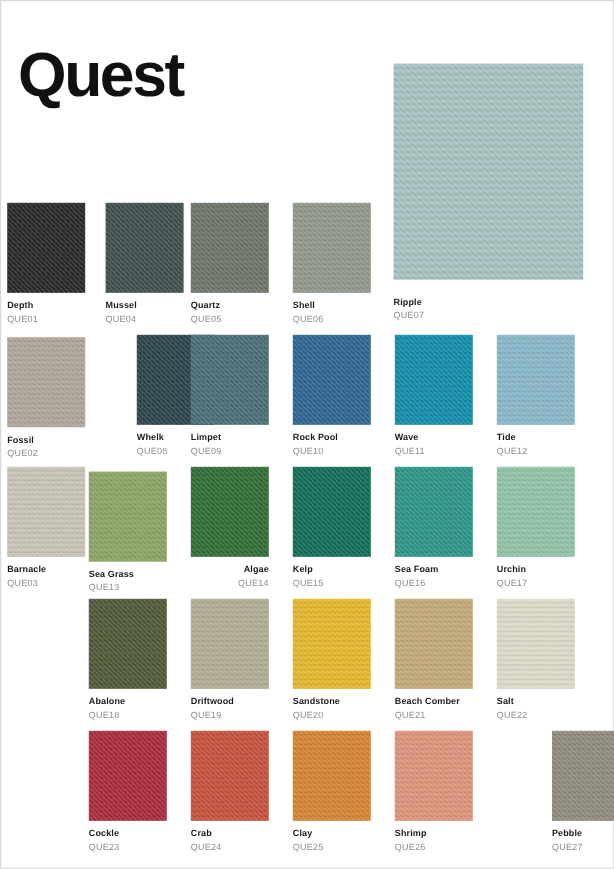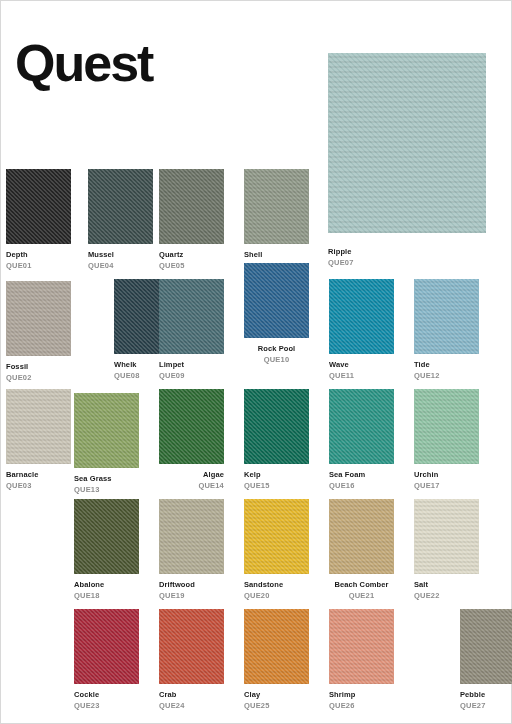--- a/index.html
+++ b/index.html
@@ -75,21 +75,21 @@
     font-size: 7.5px;
     font-weight: bold;
     color: #1a1a1a;
     line-height: 9px;
     letter-spacing: 0.1px;
     white-space: nowrap;
   }
   .swatch-code {
     margin-top: 2px;
     font-size: 7.5px;
-    font-weight: bold;
+    font-weight: normal;
     color: #8d8d8d;
     line-height: 9px;
     letter-spacing: 0.2px;
     white-space: nowrap;
   }
   .hero-label-block {
     position: absolute;
     left: 327px;
     top: 240px;
   }
@@ -153,21 +153,21 @@
         <div class="swatch-label">Whelk</div>
         <div class="swatch-code">QUE08</div>
       </div>
       <div class="swatch-cell" style="left: 158px; top: 278px;">
         <div class="swatch-chip" style="width: 65px; height: 75px;">
           <span class="chip-weave" style="background-color: rgb(72, 107, 114);"></span>
         </div>
         <div class="swatch-label">Limpet</div>
         <div class="swatch-code">QUE09</div>
       </div>
-      <div class="swatch-cell" style="left: 243px; top: 262px; text-align: center;">
+      <div class="swatch-cell" style="left: 243px; top: 278px;">
         <div class="swatch-chip" style="width: 65px; height: 75px;">
           <span class="chip-weave" style="background-color: rgb(43, 99, 143);"></span>
         </div>
         <div class="swatch-label">Rock Pool</div>
         <div class="swatch-code">QUE10</div>
       </div>
       <div class="swatch-cell" style="left: 328px; top: 278px;">
         <div class="swatch-chip" style="width: 65px; height: 75px;">
           <span class="chip-weave" style="background-color: rgb(15, 138, 168);"></span>
         </div>
@@ -237,21 +237,21 @@
         <div class="swatch-label">Driftwood</div>
         <div class="swatch-code">QUE19</div>
       </div>
       <div class="swatch-cell" style="left: 243px; top: 498px;">
         <div class="swatch-chip" style="width: 65px; height: 75px;">
           <span class="chip-weave" style="background-color: rgb(227, 182, 42);"></span>
         </div>
         <div class="swatch-label">Sandstone</div>
         <div class="swatch-code">QUE20</div>
       </div>
-      <div class="swatch-cell" style="left: 328px; top: 498px; text-align: center;">
+      <div class="swatch-cell" style="left: 328px; top: 498px;">
         <div class="swatch-chip" style="width: 65px; height: 75px;">
           <span class="chip-weave" style="background-color: rgb(194, 168, 119);"></span>
         </div>
         <div class="swatch-label">Beach Comber</div>
         <div class="swatch-code">QUE21</div>
       </div>
       <div class="swatch-cell" style="left: 413px; top: 498px;">
         <div class="swatch-chip" style="width: 65px; height: 75px;">
           <span class="chip-weave" style="background-color: rgb(221, 217, 200);"></span>
         </div>

